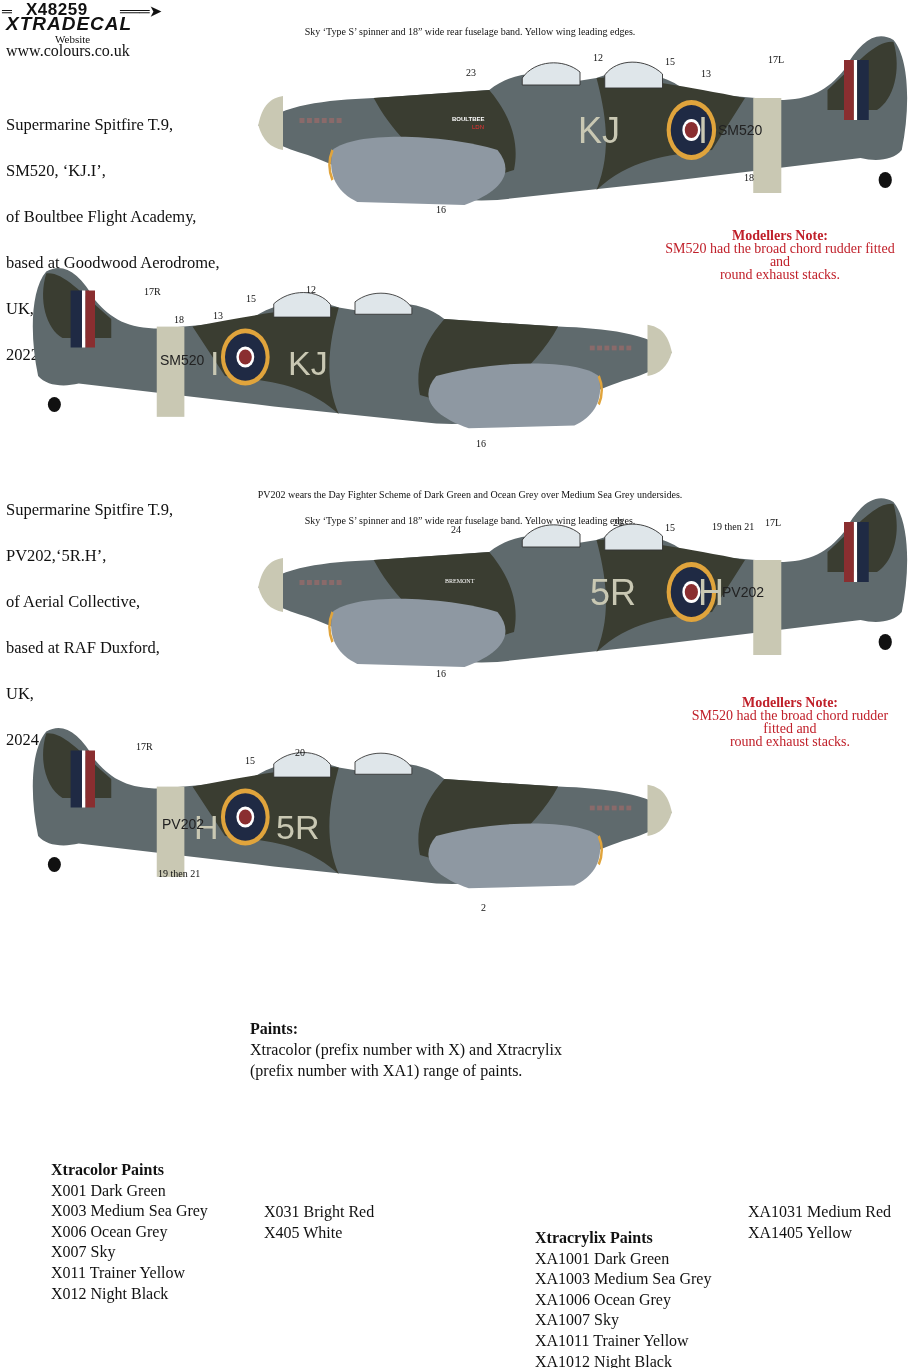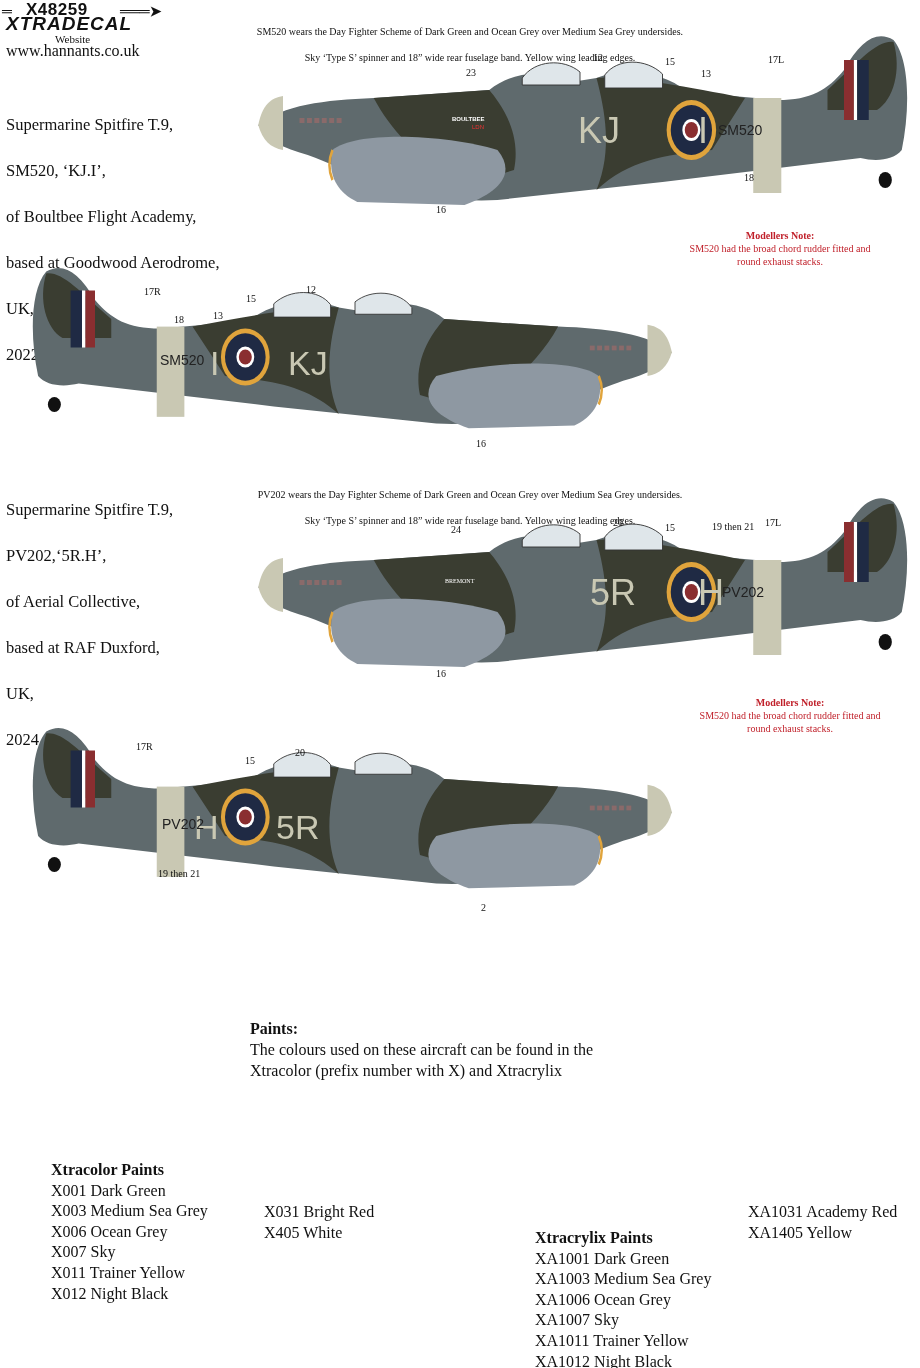--- a/index.html
+++ b/index.html
@@ -4,49 +4,48 @@
 <style>
   html, body { margin:0; padding:0; background:#ffffff; }
   body { width:920px; height:1368px; position:relative; overflow:hidden; font-family:"Liberation Serif","DejaVu Serif",serif; color:#111; }
   .abs { position:absolute; }
   .logo-code { left:18px; top:0px; font-family:"Liberation Sans",sans-serif; font-size:17px; font-weight:bold; letter-spacing:0.5px;margin-left:8px; }
   .logo-brand { left:6px; top:13px; font-family:"Liberation Sans",sans-serif; font-size:19px; font-weight:900; font-style:italic; letter-spacing:1px; }
   .logo-web { left:55px; top:33px; font-size:11px; }
   .logo-url { left:6px; top:42px; font-size:16px; }
   .desc { font-size:16.5px; line-height:23px; white-space:pre-line; }
   .scheme { font-size:10px; text-align:center; line-height:13px; white-space:pre-line; }
-  .note { color:#c0202a; font-size:10px; text-align:center; line-height:13px; }
+  .note { color:#c0202a; font-size:14px; text-align:center; line-height:13px; }
   .note b { display:block; }
   .callout { font-size:10px; position:absolute; }
   .plane { position:absolute; }
   .paints-head { left:250px; top:1018px; width:380px; text-align:left; font-size:16px; line-height:21px; }
   .paints-head b { display:block; }
   .plist { font-size:16px; line-height:20.6px; }
   .plist .h { font-weight:bold; }
 </style>
 </head>
 <body>
 
 <div class="abs logo-code">X48259</div>
 <div class="abs" style="left:120px;top:3px;font-family:'Liberation Sans',sans-serif;font-size:14px;font-weight:bold;">═══➤</div>
 <div class="abs" style="left:2px;top:3px;font-family:'Liberation Sans',sans-serif;font-size:14px;font-weight:bold;">═</div>
 <div class="abs logo-brand">XTRADECAL</div>
 <div class="abs logo-web">Website</div>
-<div class="abs logo-url">www.hannants.co.uk</div>
+<div class="abs logo-url">www.colours.co.uk</div>
 
 <div class="abs desc" style="left:6px;top:90px;">
   <div>Supermarine Spitfire T.9,</div>
   <div>SM520, ‘KJ.I’,</div>
   <div>of Boultbee Flight Academy,</div>
   <div>based at Goodwood Aerodrome,</div>
   <div>UK,</div>
   <div>2022.</div>
 </div>
 <div class="abs scheme" style="left:220px;top:12px;width:500px;">
-  <div>SM520 wears the Day Fighter Scheme of Dark Green and Ocean Grey over Medium Sea Grey undersides.</div>
   <div>Sky ‘Type S’ spinner and 18” wide rear fuselage band. Yellow wing leading edges.</div>
 </div>
 <div class="abs note" style="left:660px;top:229px;width:240px;">
   <b>Modellers Note:</b>
   <div>SM520 had the broad chord rudder fitted and</div>
   <div>round exhaust stacks.</div>
 </div>
 
 <svg width="0" height="0" style="position:absolute">
   <defs>
@@ -166,22 +165,22 @@
   <div class="abs" style="left:132px;top:94px;font-family:'Liberation Sans',sans-serif;font-size:14px;color:#222;">PV202</div>
   <span class="callout" style="left:106px;top:19px;">17R</span>
   <span class="callout" style="left:215px;top:33px;">15</span>
   <span class="callout" style="left:265px;top:25px;">20</span>
   <span class="callout" style="left:128px;top:146px;">19 then 21</span>
   <span class="callout" style="left:451px;top:180px;">2</span>
 </div>
 
 <div class="abs paints-head">
   <b>Paints:</b>
-  <div>The colours used on these aircraft can be found in the</div>
   <div>Xtracolor (prefix number with X) and Xtracrylix</div>
+  <div>(prefix number with XA1) range of paints.</div>
 </div>
 
 <div class="abs plist" style="left:51px;top:1160px;">
   <div class="h">Xtracolor Paints</div>
   <div>X001 Dark Green</div>
   <div>X003 Medium Sea Grey</div>
   <div>X006 Ocean Grey</div>
   <div>X007 Sky</div>
   <div>X011 Trainer Yellow</div>
   <div>X012 Night Black</div>
@@ -194,15 +193,15 @@
 <div class="abs plist" style="left:535px;top:1228px;">
   <div class="h">Xtracrylix Paints</div>
   <div>XA1001 Dark Green</div>
   <div>XA1003 Medium Sea Grey</div>
   <div>XA1006 Ocean Grey</div>
   <div>XA1007 Sky</div>
   <div>XA1011 Trainer Yellow</div>
   <div>XA1012 Night Black</div>
 </div>
 <div class="abs plist" style="left:748px;top:1202px;">
-  <div>XA1031 Academy Red</div>
+  <div>XA1031 Medium Red</div>
   <div>XA1405 Yellow</div>
 </div>
 
 </body></html>

